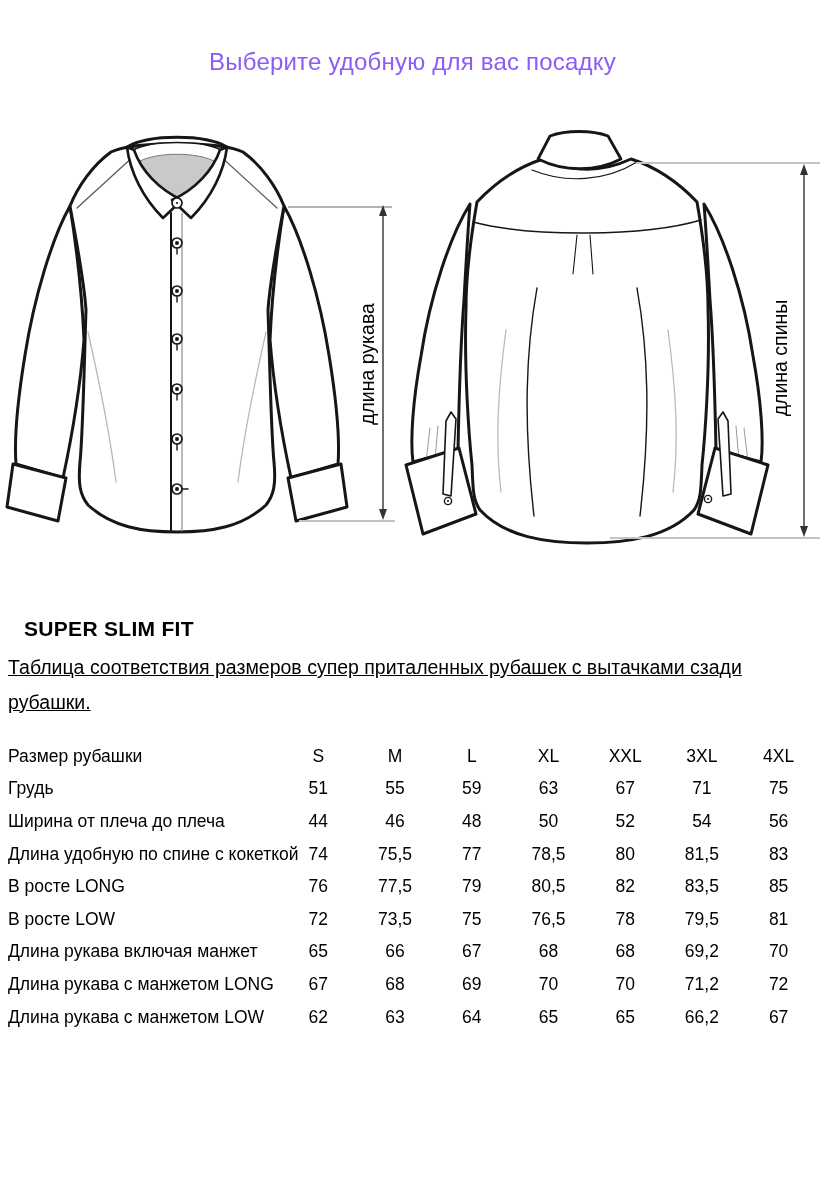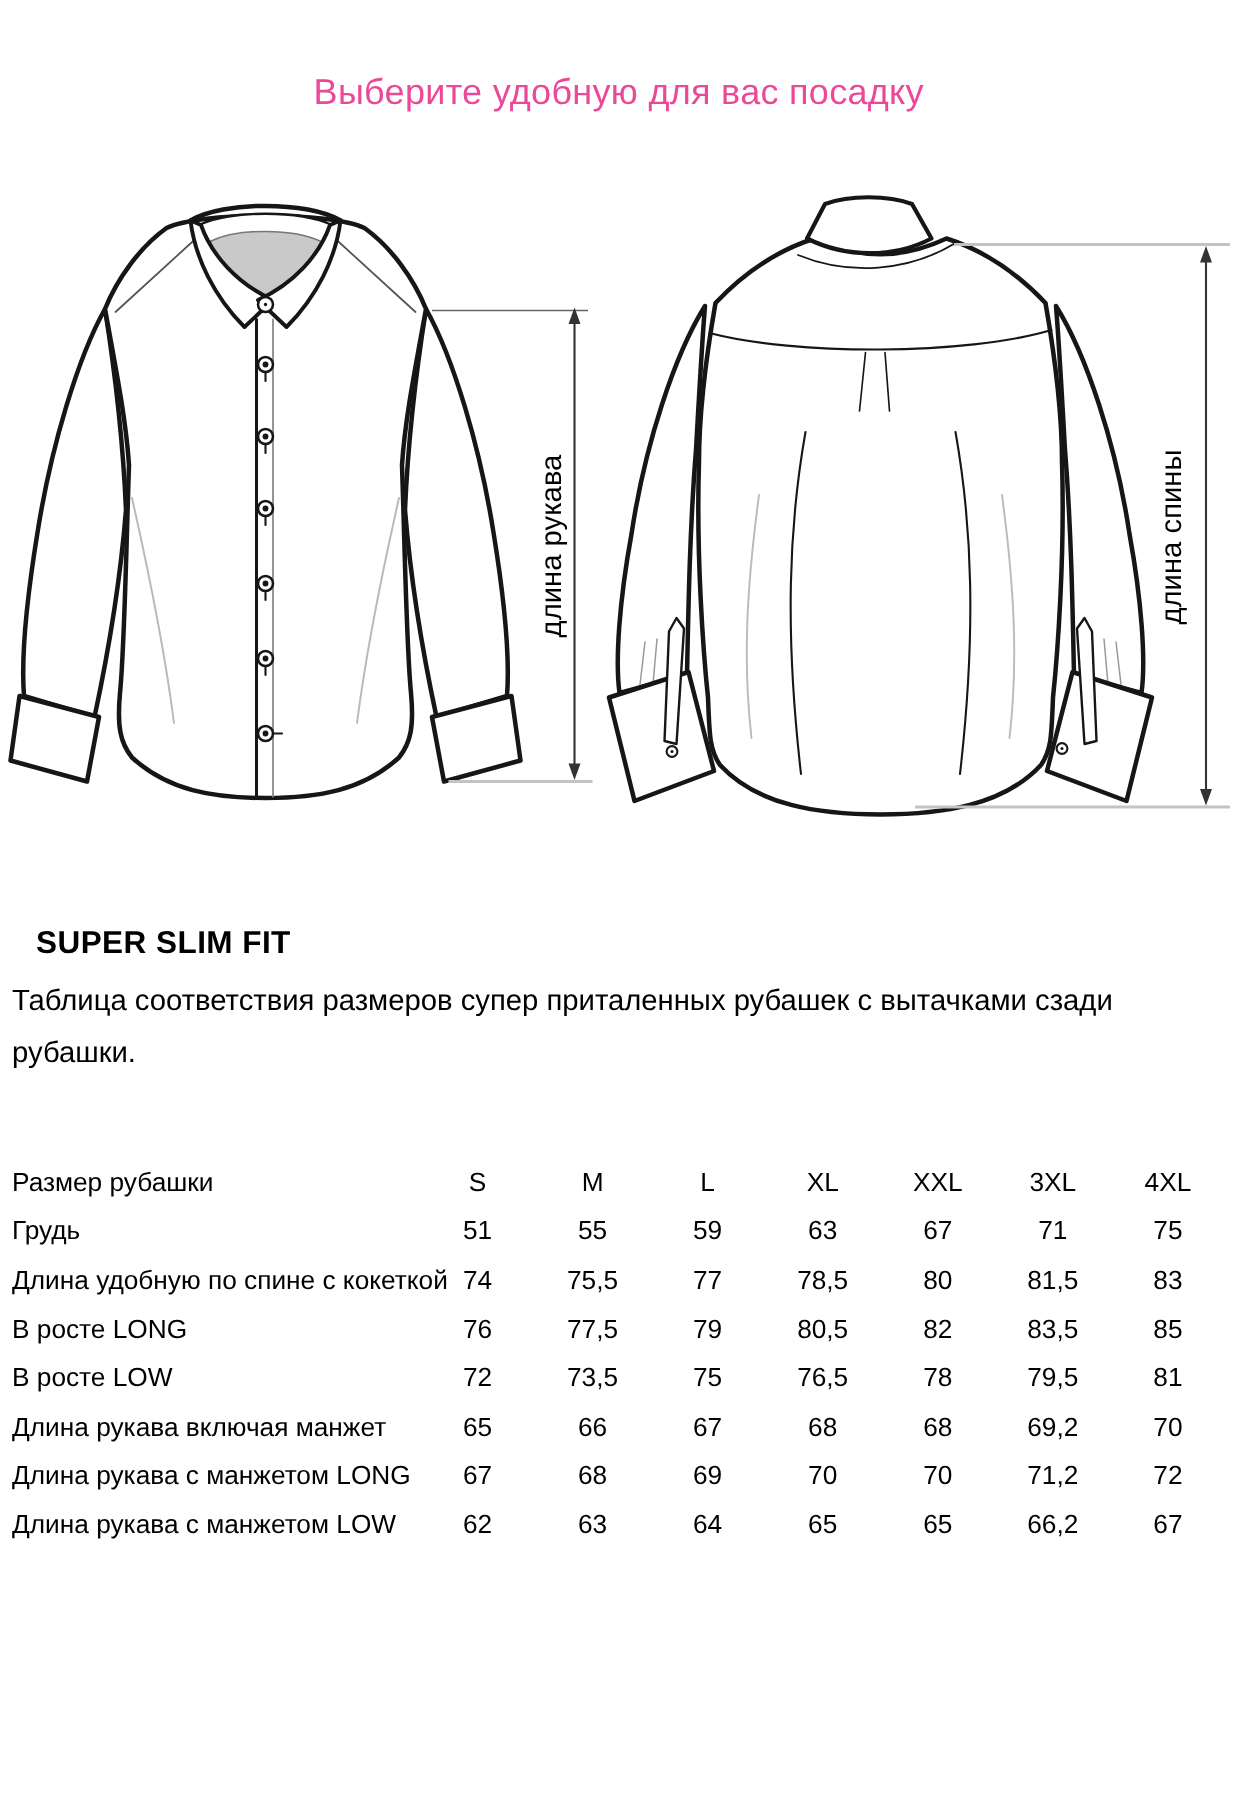--- a/index.html
+++ b/index.html
@@ -2,32 +2,32 @@
 <html><head>
 <meta charset="utf-8">
 <style>
   html,body{margin:0;padding:0;background:#fff;}
   .page{
     position:relative;width:825px;height:1200px;background:#fff;overflow:hidden;
     font-family:"Liberation Sans","DejaVu Sans",sans-serif;color:#000;
   }
   .title{
     position:absolute;top:48px;left:0;width:825px;text-align:center;
-    font-size:24px;line-height:28px;letter-spacing:.2px;color:#ec4899;
+    font-size:24px;line-height:28px;letter-spacing:.2px;color:#8b5cf6;
   }
   .diagram{position:absolute;top:100px;left:0;}
   .section-heading{
     position:absolute;top:617px;left:24px;font-size:21px;font-weight:bold;letter-spacing:.3px;
   }
   .section-desc{
     position:absolute;top:650px;left:8px;width:800px;
-    font-size:19.5px;line-height:34.5px;
+    font-size:19.5px;line-height:34.5px;text-decoration:underline;
   }
   table.sizes{
-    position:absolute;top:772px;left:8px;width:809px;
+    position:absolute;top:740px;left:8px;width:809px;
     border-collapse:collapse;table-layout:fixed;
   }
   table.sizes td{
     height:32.6px;padding:0;font-size:17.5px;vertical-align:middle;white-space:nowrap;
   }
   table.sizes td.lbl{width:272px;text-align:left;}
   table.sizes td.val{text-align:center;}
   svg text{font-family:"Liberation Sans","DejaVu Sans",sans-serif;}
 </style>
 </head>
@@ -155,20 +155,30 @@
           <td class="lbl">Грудь</td>
           <td class="val">51</td>
           <td class="val">55</td>
           <td class="val">59</td>
           <td class="val">63</td>
           <td class="val">67</td>
           <td class="val">71</td>
           <td class="val">75</td>
         </tr>
         <tr>
+          <td class="lbl">Ширина от плеча до плеча</td>
+          <td class="val">44</td>
+          <td class="val">46</td>
+          <td class="val">48</td>
+          <td class="val">50</td>
+          <td class="val">52</td>
+          <td class="val">54</td>
+          <td class="val">56</td>
+        </tr>
+        <tr>
           <td class="lbl">Длина удобную по спине с кокеткой</td>
           <td class="val">74</td>
           <td class="val">75,5</td>
           <td class="val">77</td>
           <td class="val">78,5</td>
           <td class="val">80</td>
           <td class="val">81,5</td>
           <td class="val">83</td>
         </tr>
         <tr>

